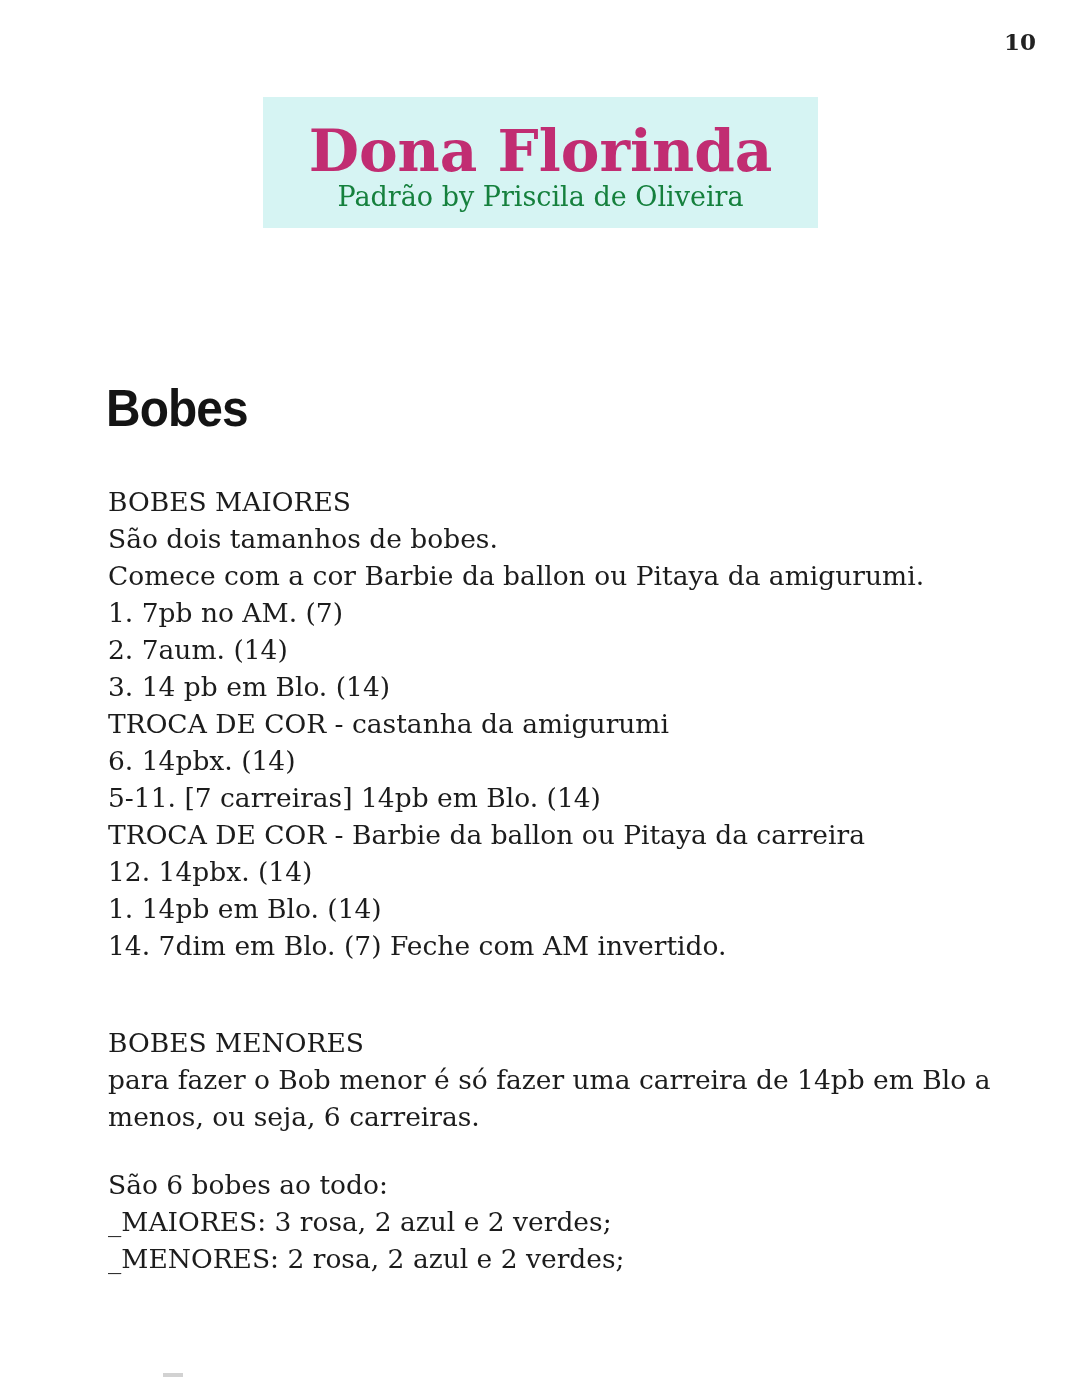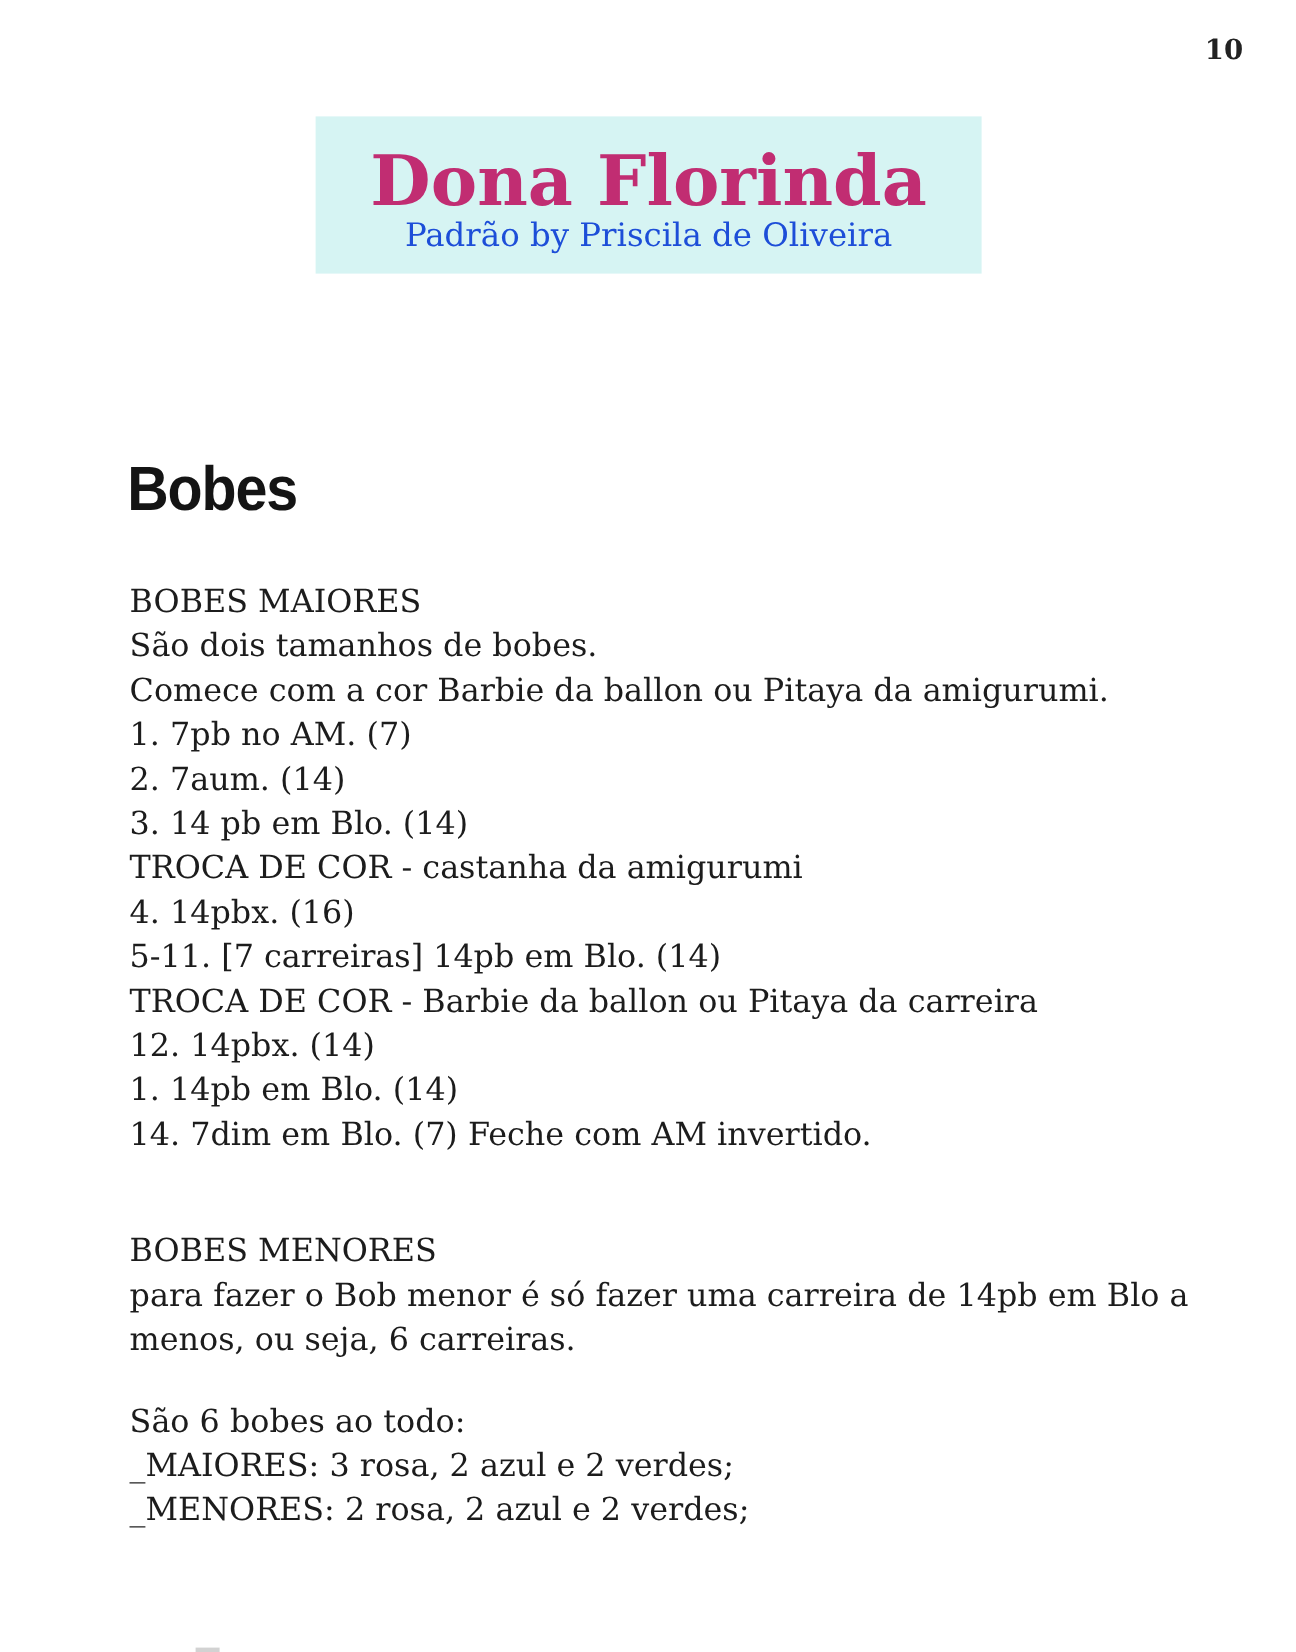--- a/index.html
+++ b/index.html
@@ -40,21 +40,21 @@
     font-size: 58px;
     line-height: 62px;
     color: #c12d72;
     letter-spacing: 0px;
     white-space: nowrap;
   }
   .header-subtitle {
     font-family: "DejaVu Serif", serif;
     font-size: 27px;
     line-height: 30px;
-    color: #1d4ed8;
+    color: #15803d;
     white-space: nowrap;
   }
   .section-heading {
     position: absolute;
     left: 106px;
     top: 378px;
     font-family: "Liberation Sans", sans-serif;
     font-weight: bold;
     font-size: 52px;
     letter-spacing: -1px;
@@ -98,21 +98,21 @@
   <div class="section-heading">Bobes</div>
 
   <div class="body-text">
     <div class="body-line">BOBES MAIORES</div>
     <div class="body-line">São dois tamanhos de bobes.</div>
     <div class="body-line">Comece com a cor Barbie da ballon ou Pitaya da amigurumi.</div>
     <div class="body-line">1. 7pb no AM. (7)</div>
     <div class="body-line">2. 7aum. (14)</div>
     <div class="body-line">3. 14 pb em Blo. (14)</div>
     <div class="body-line">TROCA DE COR - castanha da amigurumi</div>
-    <div class="body-line">4. 14pbx. (16)</div>
+    <div class="body-line">6. 14pbx. (14)</div>
     <div class="body-line">5-11. [7 carreiras] 14pb em Blo. (14)</div>
     <div class="body-line">TROCA DE COR - Barbie da ballon ou Pitaya da carreira</div>
     <div class="body-line">12. 14pbx. (14)</div>
     <div class="body-line">1. 14pb em Blo. (14)</div>
     <div class="body-line">14. 7dim em Blo. (7) Feche com AM invertido.</div>
     <div class="spacer-a"></div>
     <div class="body-line">BOBES MENORES</div>
     <div class="body-line">para fazer o Bob menor é só fazer uma carreira de 14pb em Blo a</div>
     <div class="body-line">menos, ou seja, 6 carreiras.</div>
     <div class="spacer-b"></div>

